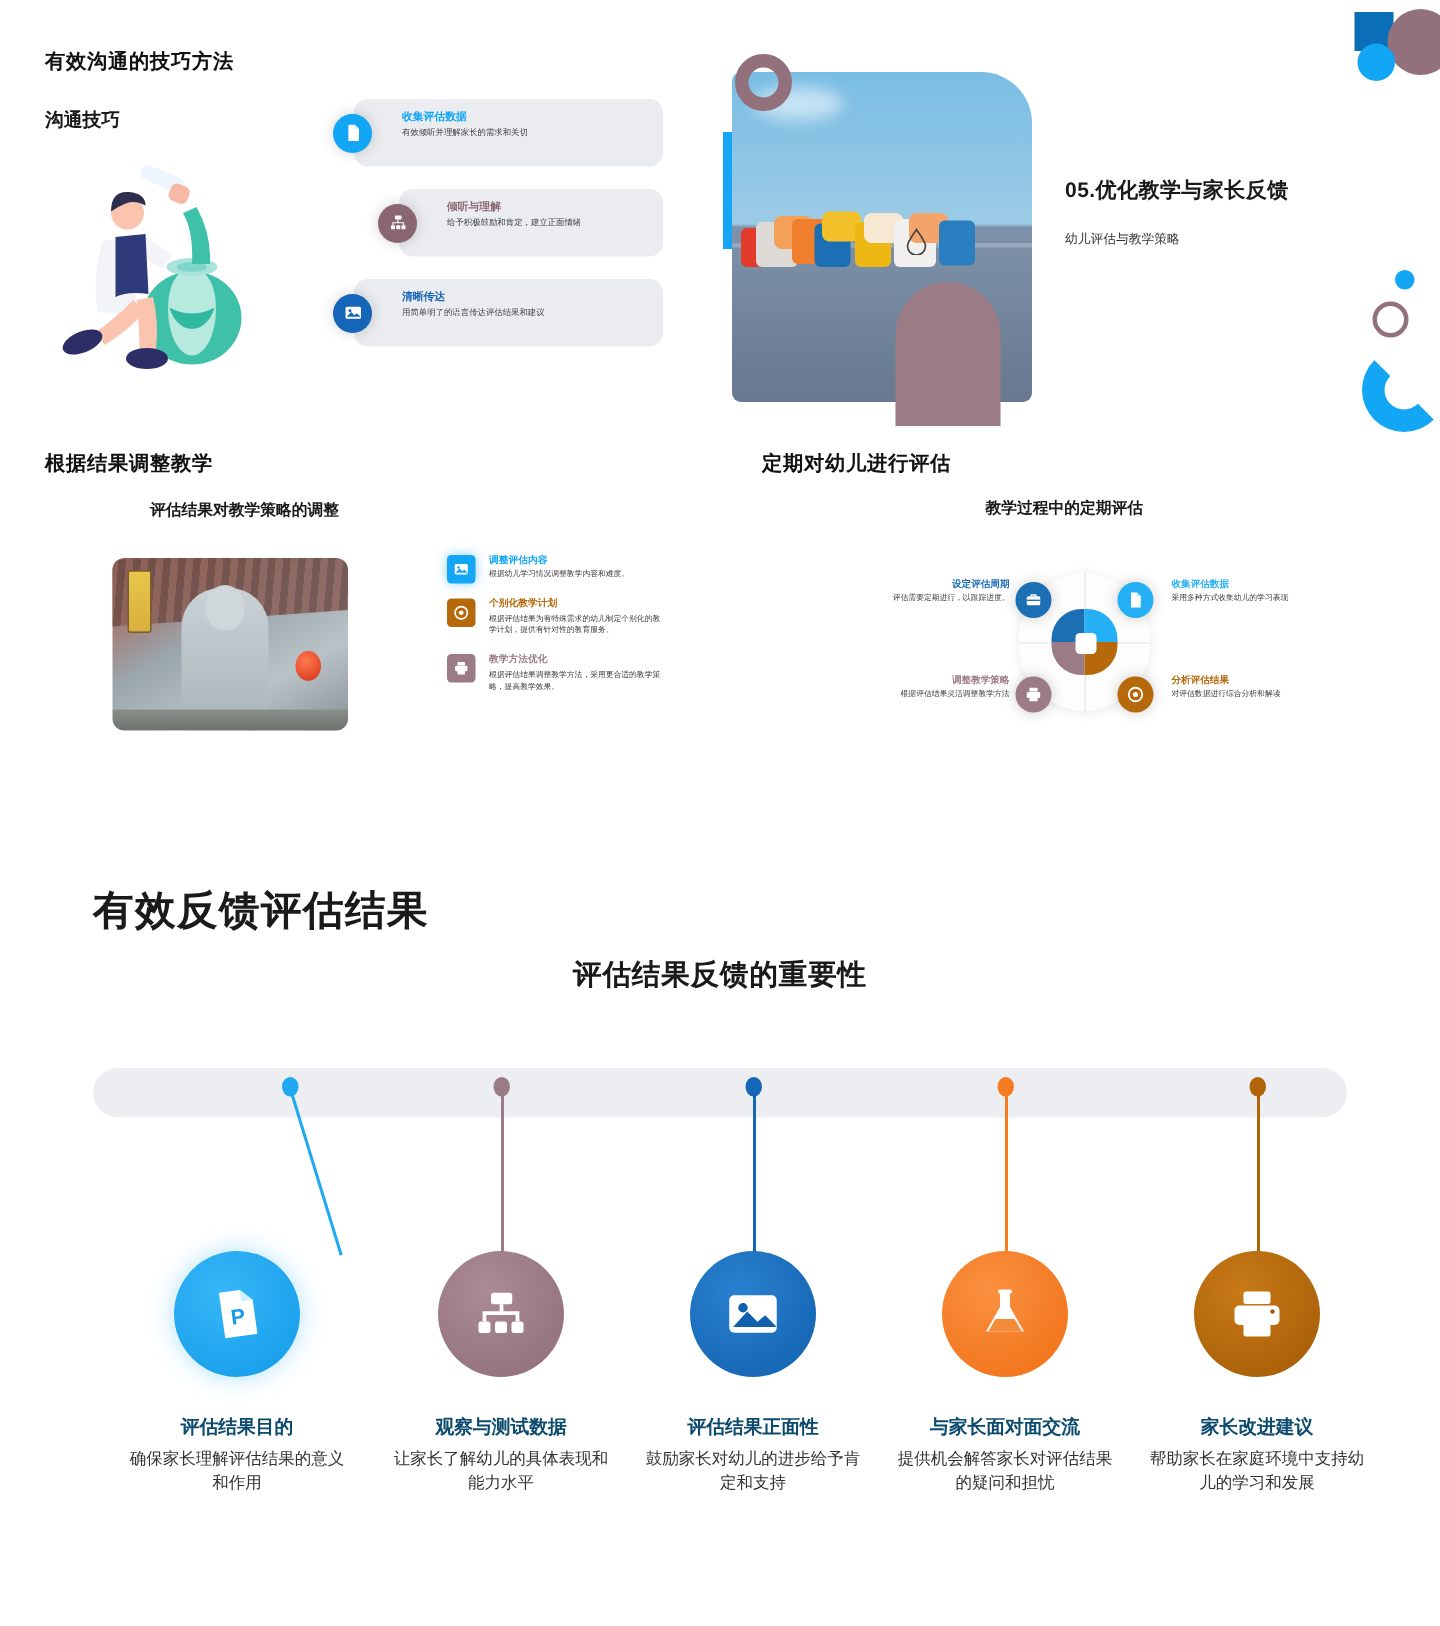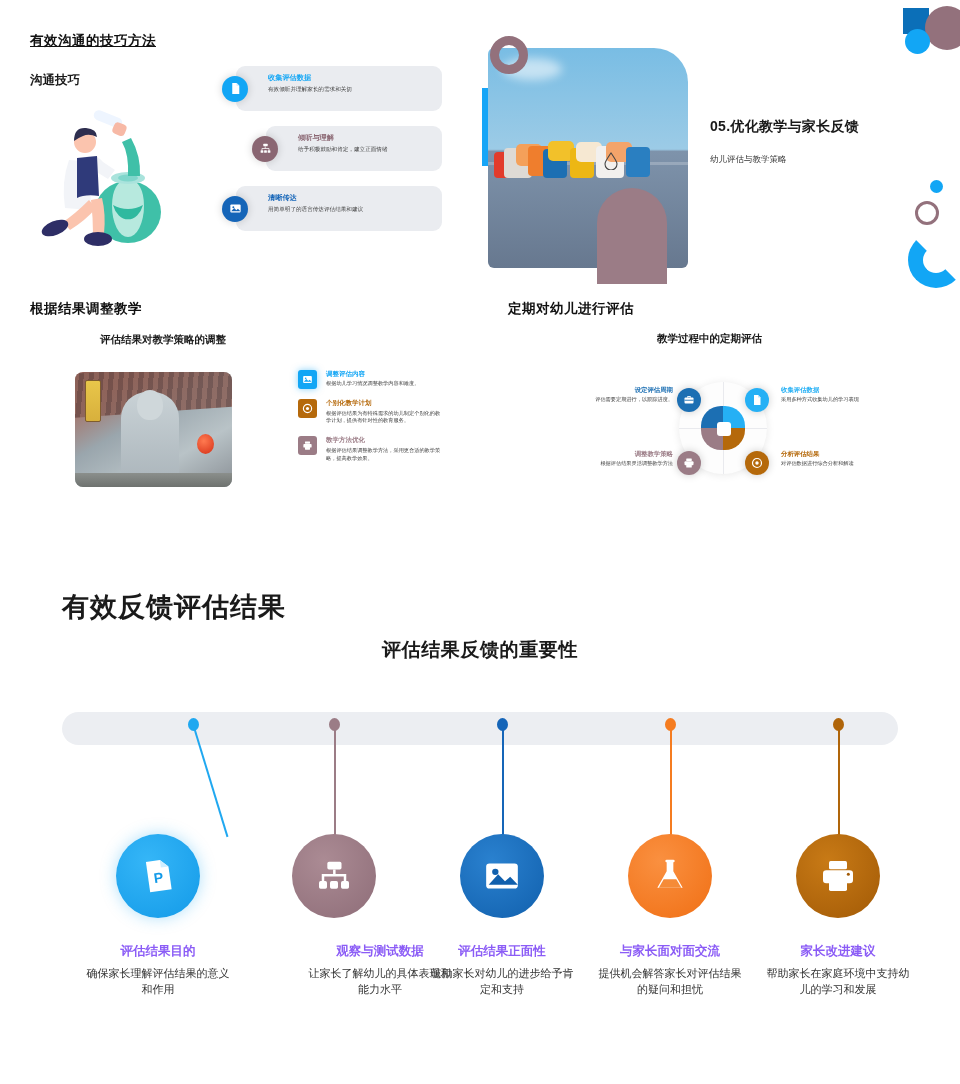--- a/index.html
+++ b/index.html
@@ -20,21 +20,21 @@
   .deco-dot-blue { left: 930px; top: 180px; width: 13px; height: 13px; border-radius: 50%; background: #12a6f5; }
   .deco-ring-mauve { left: 915px; top: 201px; width: 24px; height: 24px; border-radius: 50%; border: 3px solid #93717c; }
   .deco-arc { left: 908px; top: 232px; width: 56px; height: 56px; border-radius: 50%;
       border: 15px solid #12a6f5; border-right-color: transparent; border-top-color: transparent;
       transform: rotate(0deg); }
 
   
   .sec-title { font-size: 13.5px; font-weight: bold; letter-spacing: .5px; color: #111; }
 
   
-  #s1-title { position: absolute; left: 30px; top: 32px; text-decoration: underline; }
+  #s1-title { position: absolute; left: 30px; top: 32px; }
   #s1-sub   { position: absolute; left: 30px; top: 72px; font-size: 12.5px; font-weight: bold; }
 
   #sci-illustration { position: absolute; left: 33px; top: 100px; width: 145px; height: 150px; }
 
   .card-list { position: absolute; }
   .fcard {
     position: relative;
     background: #eaecf0;
     border-radius: 9px;
     height: 45px;
@@ -140,21 +140,21 @@
   #s4-sub   { position: absolute; left: 0; top: 637px; width: 960px; text-align: center;
               font-size: 19px; font-weight: bold; letter-spacing: .6px; }
   #tl-bar { position: absolute; left: 62px; top: 712px; width: 836px; height: 33px;
             background: #eceef2; border-radius: 17px; }
   .tl-stem { position: absolute; width: 2px; background: #ccc; transform-origin: top center; }
   .tl-dot  { position: absolute; width: 11px; height: 13px; border-radius: 50%; }
   .tl-node { position: absolute; width: 84px; height: 84px; border-radius: 50%;
              display: flex; align-items: center; justify-content: center; }
   .tl-node svg { width: 40px; height: 40px; fill: #fff; }
   .tl-item { position: absolute; width: 150px; text-align: center; }
-  .tl-item .t-h { font-size: 12.5px; font-weight: bold; color: #8b5cf6; }
+  .tl-item .t-h { font-size: 12.5px; font-weight: bold; color: #0c4a6e; }
   .tl-item .t-p { font-size: 11px; color: #333; line-height: 1.42; margin-top: 6px; }
 </style>
 </head>
 <body>
 
 <div class="page">
 
   <div class="deco deco-sq-blue"></div>
   <div class="deco deco-circ-mauve"></div>
   <div class="deco deco-circ-cyan"></div>
@@ -432,21 +432,21 @@
       <rect x="3" y="8.6" width="18" height="7.8" rx="2" fill="#fff"></rect>
       <rect x="6.6" y="14.8" width="10.8" height="6.2" rx="1" fill="#fff"></rect>
       <circle cx="18.2" cy="11" r=".9" fill="#a25a06"></circle>
     </svg>
   </div>
 
   <div class="tl-item" style="left:83px; top:943px;">
     <div class="t-h">评估结果目的</div>
     <div class="t-p">确保家长理解评估结果的意义和作用</div>
   </div>
-  <div class="tl-item" style="left:259px; top:943px;margin-left:46px;">
+  <div class="tl-item" style="left:259px; top:943px;">
     <div class="t-h">观察与测试数据</div>
     <div class="t-p">让家长了解幼儿的具体表现和能力水平</div>
   </div>
   <div class="tl-item" style="left:427px; top:943px;">
     <div class="t-h">评估结果正面性</div>
     <div class="t-p">鼓励家长对幼儿的进步给予肯定和支持</div>
   </div>
   <div class="tl-item" style="left:595px; top:943px;">
     <div class="t-h">与家长面对面交流</div>
     <div class="t-p">提供机会解答家长对评估结果的疑问和担忧</div>

